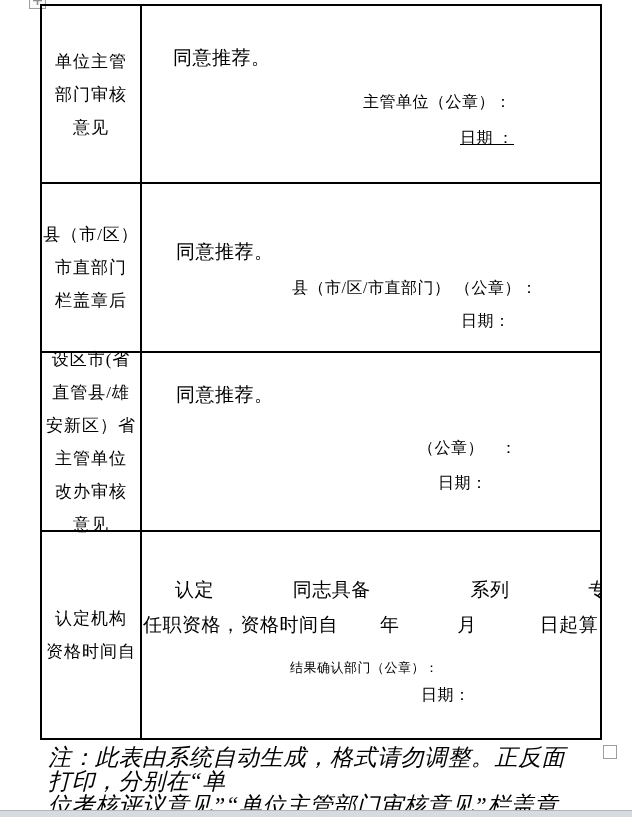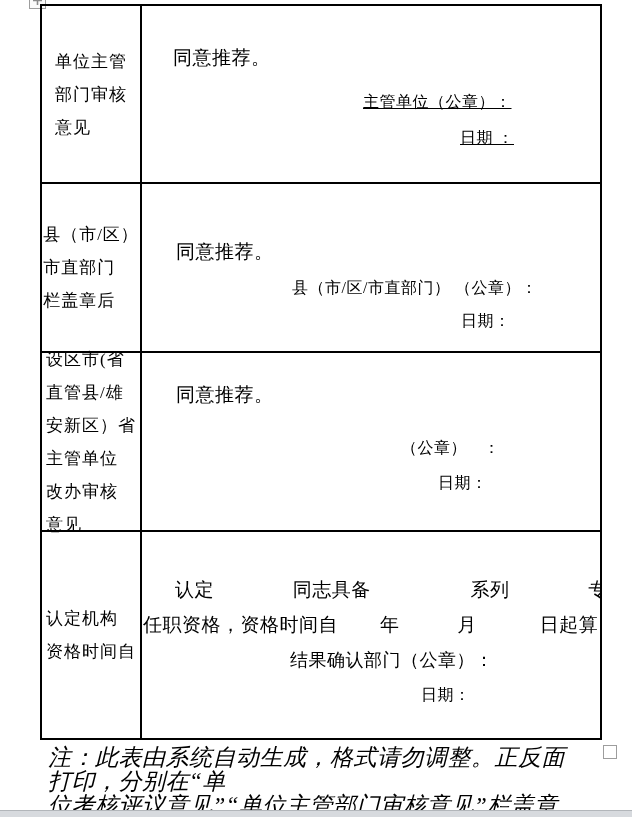--- a/index.html
+++ b/index.html
@@ -23,44 +23,45 @@
   .doc-table{
     position:absolute;left:40px;top:4px;width:562px;height:736px;
     box-sizing:border-box;border:2px solid #000;
     display:grid;grid-template-columns:100px 1fr;
     grid-template-rows:178px 169px 179px auto;
   }
   .cell{box-sizing:border-box;}
   .label-cell{
     border-right:2px solid #000;
     display:flex;align-items:center;justify-content:center;
+    text-align:center;
   }
   .label-cell span{
     display:block;white-space:pre-wrap;
     font-size:17px;line-height:33px;letter-spacing:1px;
   }
   .hb{border-bottom:2px solid #000;}
   .content-cell{position:relative;overflow:hidden;}
   .line{
     position:absolute;white-space:pre;letter-spacing:0.5px;line-height:20px;
   }
   .big{font-size:19px;}
-  .mid{font-size:18px;}
+  .mid{font-size:13px;margin-top:8px;}
   .sm{font-size:16px;}
 
   .r1 .l1{left:31px;top:42px;}
-  .r1 .l2{left:221px;top:86px;text-decoration:underline;}
+  .r1 .l2{left:221px;top:86px;}
   .r1 .l3{left:318px;top:122px;text-decoration:underline;}
 
   .r2 .l1{left:34px;top:58px;}
   .r2 .l2{left:126px;top:94px;margin-left:24px;}
   .r2 .l3{left:319px;top:127px;}
 
   .r3 .l1{left:34px;top:32px;}
-  .r3 .l2{left:259px;top:85px;}
+  .r3 .l2{left:276px;top:85px;}
   .r3 .l3{left:296px;top:120px;}
 
   .r4 .l1{left:33px;top:48px;}
   .r4 .l2{left:1px;top:83px;}
   .r4 .l3{left:148px;top:118px;}
   .r4 .l4{left:279px;top:153px;}
 
   
   .resize-handle{
     position:absolute;left:603px;top:745px;width:14px;height:14px;

